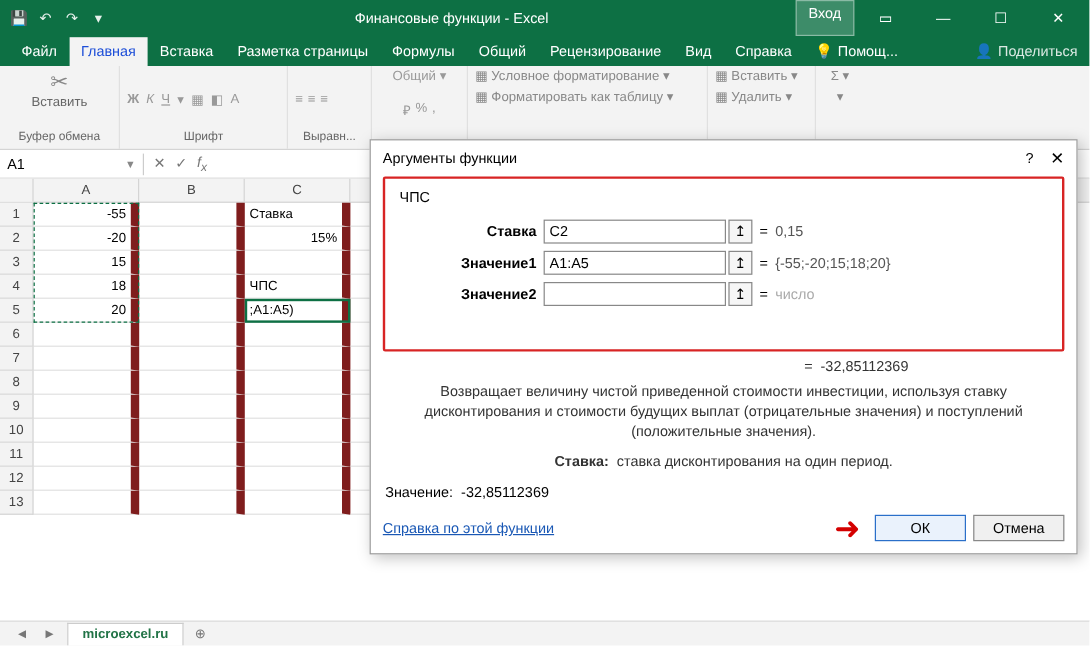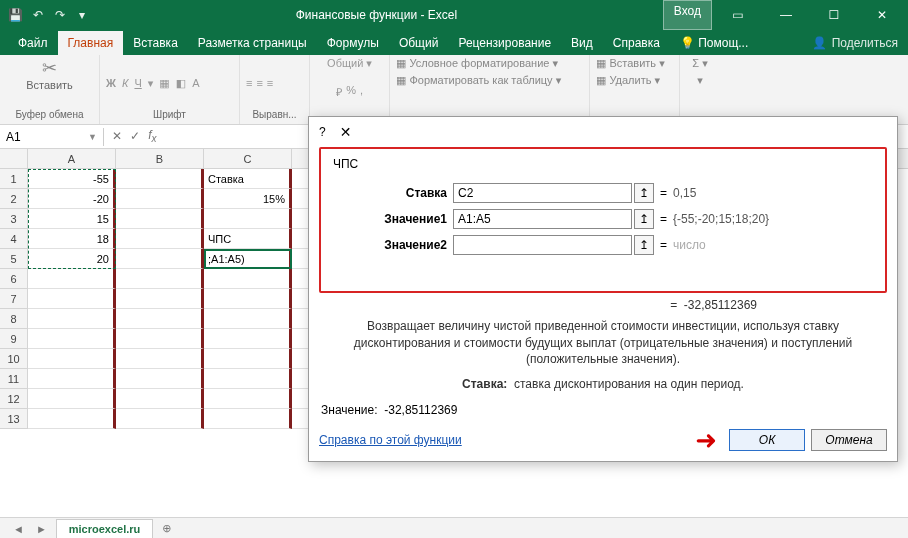--- a/index.html
+++ b/index.html
@@ -10,45 +10,45 @@
 .titlebar .left-ctrls { display: flex; align-items: center; padding-left: 8px; gap: 6px; }
 .titlebar .left-ctrls span { width: 16px; height: 16px; opacity: 0.9; display:flex; align-items:center; justify-content:center; }
 .titlebar .title { flex: 1; text-align: center; }
 .titlebar .right-ctrls { display: flex; gap: 4px; padding-right: 4px; }
 .titlebar .login-btn { background: rgba(255,255,255,0.2); padding: 3px 10px; border: 1px solid rgba(255,255,255,0.4); }
 .titlebar .win-btn { width: 44px; height: 30px; display:flex; align-items:center; justify-content:center; }
 
 
 .tabs { height: 25px; background: #0d7044; display: flex; align-items: flex-end; padding-left: 8px; font-size: 12px; color: #fff; }
 .tab { padding: 5px 10px; cursor: pointer; }
-.tab.active { background: #f3f3f3; color: #c2410c; }
+.tab.active { background: #f3f3f3; color: #1d4ed8; }
 .tabs .share { margin-left: auto; padding: 5px 10px; display:flex; align-items:center; gap:4px; opacity:0.85; }
 
 
 .ribbon { height: 70px; background: #f3f3f3; border-bottom: 1px solid #d4d4d4; display: flex; font-size: 11px; color: #666; }
 .ribbon-group { border-right: 1px solid #e0e0e0; padding: 2px 6px; display:flex; flex-direction:column; justify-content:space-between; }
 .ribbon-group .grp-content { flex:1; display:flex; align-items:center; gap:4px; }
 .ribbon-group .grp-label { text-align:center; font-size:10px; color:#666; padding-bottom:2px; }
 
 
 .fx-row { height: 24px; border-bottom: 1px solid #d4d4d4; display:flex; align-items:center; font-size:12px; }
-.name-box { width: 104px; border-right:1px solid #ccc; padding: 2px 6px; display:flex; align-items:center; justify-content:space-between; }
+.name-box { width: 120px; border-right:1px solid #ccc; padding: 2px 6px; display:flex; align-items:center; justify-content:space-between; }
 .name-box .dd { color:#888; font-size:9px; }
 .fx-btns { display:flex; align-items:center; gap:8px; padding: 0 8px; color:#777; }
 .fx-input { flex:1; padding:2px 6px; }
 
 
 .sheet-area { position: relative; height: 368px; background:#fff; }
 .col-headers { display:flex; height:20px; background:#f3f3f3; border-bottom:1px solid #d4d4d4; font-size:11px; color:#444; }
 .corner { width:28px; border-right:1px solid #d4d4d4; background:#f3f3f3; }
 .col-h { width:88px; text-align:center; border-right:1px solid #d4d4d4; line-height:20px; }
 .rows { }
 .row { display:flex; height:20px; font-size:11px; }
 .row-h { width:28px; background:#f3f3f3; border-right:1px solid #d4d4d4; border-bottom:1px solid #d4d4d4; text-align:center; line-height:20px; color:#444; }
-.cell { width:88px; border-right:3px solid #7f1d1d; border-bottom:1px solid #e0e0e0; padding:0 4px; line-height:20px; text-align:right; }
+.cell { width:88px; border-right:7px solid #7f1d1d; border-bottom:1px solid #e0e0e0; padding:0 4px; line-height:20px; text-align:right; }
 .cell.left { text-align:left; }
 .sel-range { position:absolute; border:1.5px dashed #0d7044; pointer-events:none; }
 .active-cell { position:absolute; border:2px solid #0d7044; pointer-events:none; }
 
 
 .sheet-tabs { height:22px; background:#f3f3f3; border-top:1px solid #d4d4d4; display:flex; align-items:center; font-size:11px; padding-left:10px; gap:6px; }
 .sheet-tabs .navbtn { color:#777; padding:0 3px; }
 .sheet-tab { padding:3px 12px; background:#fff; border:1px solid #ccc; border-bottom:none; color:#217346; font-weight:bold; }
 .sheet-tabs .scroll-track { flex:1; margin-left:auto; }
 
@@ -56,35 +56,35 @@
 .dialog { position:absolute; left:308px; top:116px; width:590px; height:346px; background:#fff; border:1px solid #9a9a9a; box-shadow: 3px 3px 12px rgba(0,0,0,0.25); font-size:12px; }
 .dlg-title { height:30px; display:flex; align-items:center; padding:0 10px; font-size:12px; }
 .dlg-title .ttl { flex:1; }
 .dlg-title .help { margin-right:14px; cursor:pointer; }
 .dlg-title .close { cursor:pointer; font-size:14px; }
 .dlg-body { padding: 0 10px 10px 10px; }
 .dlg-box { border:2px solid #d82424; border-radius:2px; padding:6px 10px 18px 10px; height:146px; }
 .func-name { font-size:12px; padding:2px 0 8px 2px; }
 .arg-row { display:flex; align-items:center; height:24px; margin:2px 0; }
 .arg-label { width:122px; text-align:right; padding-right:6px; font-weight:bold; }
-.arg-input { width:179px; height:20px; border:1px solid #888; padding:1px 4px; font-size:12px; }
+.arg-input { width:152px; height:20px; border:1px solid #888; padding:1px 4px; font-size:12px; }
 .ref-btn { width:20px; height:20px; border:1px solid #888; margin-left:2px; background:#f6f6f6; display:flex; align-items:center; justify-content:center; font-size:12px; }
 .arg-eq { padding: 0 6px; }
 .arg-result { color:#555; }
 .arg-result.gray { color:#aaa; }
 .dlg-mid { text-align:center; padding:4px 20px; color:#333; line-height:1.4; }
 .dlg-mid .eq-line { text-align:right; padding-right:110px; margin-bottom:4px; }
 .dlg-desc2 { text-align:center; margin-top:8px; }
 .dlg-desc2 b { font-weight:bold; }
 .dlg-bottom { position:absolute; left:10px; right:10px; bottom:10px; }
 .dlg-value { padding:4px 2px; }
 .dlg-footer { display:flex; align-items:center; margin-top:8px; }
 .dlg-link { color:#1a58b5; text-decoration:underline; cursor:pointer; }
 .dlg-btns { margin-left:auto; display:flex; gap:6px; align-items:center; }
-.dlg-btn { width:76px; height:22px; border:1px solid #888; background:#f0f0f0; font-size:12px; cursor:pointer;font-style:italic; }
+.dlg-btn { width:76px; height:22px; border:1px solid #888; background:#f0f0f0; font-size:12px; cursor:pointer; }
 .dlg-btn.ok { border:1px solid #2a6fc9; background:#eaf2fc; }
 .arrow { color:#d40000; font-size:26px; margin-right:6px; line-height:0; position:relative; }
 .arrow::after{ content:"➜"; }
 </style>
 </head>
 <body>
 
 <div class="titlebar">
   <div class="left-ctrls">
     <span>💾</span>
@@ -300,20 +300,21 @@
 <div class="sheet-tabs">
   <span class="navbtn">◄</span>
   <span class="navbtn">►</span>
   <div class="sheet-tab">microexcel.ru</div>
   <span class="navbtn">⊕</span>
   <div class="scroll-track"></div>
 </div>
 
 <div class="dialog">
   <div class="dlg-title">
+    <span class="ttl">Аргументы функции</span>
     <span class="help">?</span>
     <span class="close">✕</span>
   </div>
   <div class="dlg-body">
     <div class="dlg-box">
       <div class="func-name">ЧПС</div>
       <div id="args">
           <div class="arg-row">
             <div class="arg-label">Ставка</div>
             <input class="arg-input" value="C2" style="">

